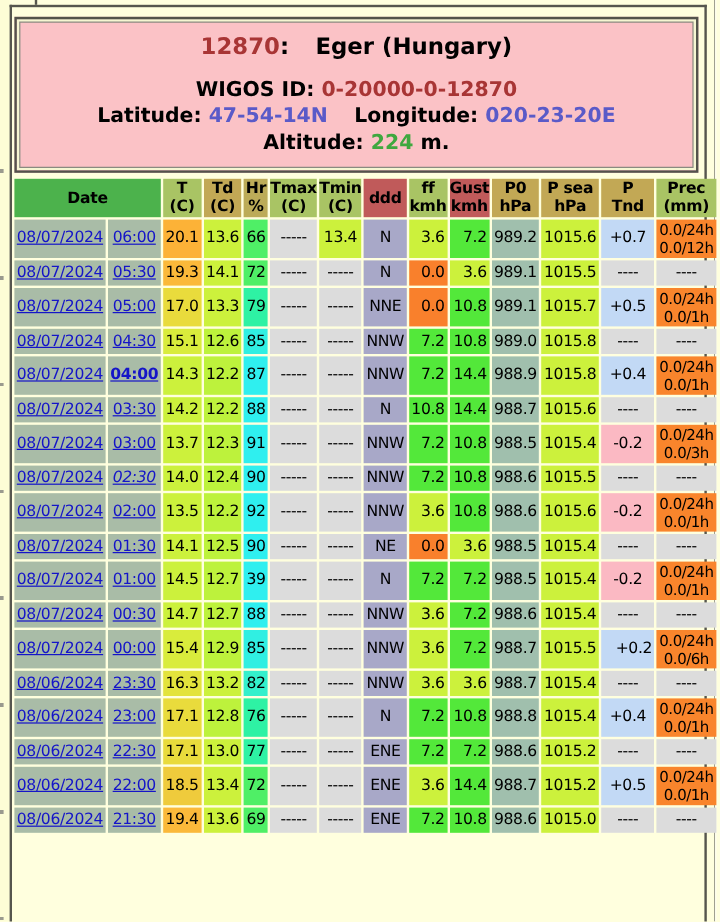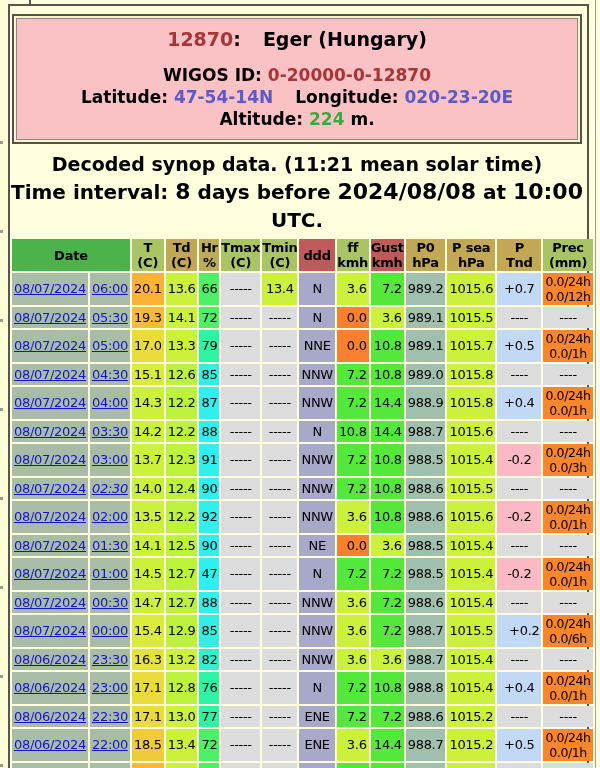--- a/index.html
+++ b/index.html
@@ -85,27 +85,20 @@
       <span class="st-coord">47-54-14N</span><span class="lon-gap"></span><span>Longitude:</span>
       <span class="st-coord">020-23-20E</span>
     </div>
     <div class="st-line">
       <span>Altitude:</span>
       <span class="st-alt">224</span>
       <span>m.</span>
     </div>
   </div>
 
-  <div class="heading">
-    <div class="h-line1">Decoded synop data. (11:21 mean solar time)</div>
-    <div class="h-line2">
-      <span>Time interval: </span><span class="big">8</span><span> days before </span><span class="big">2024/08/08</span><span> at </span><span class="big">10:00</span>
-    </div>
-    <div class="h-line3">UTC.</div>
-  </div>
 
   <table class="synop">
     <thead>
         <tr>
           <th colspan="2" style="background: rgb(76, 178, 76); width: 120px;">Date</th>
           <th style="background: rgb(169, 196, 100); width: 30px;">
             <div>T</div>
             <div>(C)</div>
           </th>
           <th style="background: rgb(194, 168, 85); width: 30px;">
@@ -219,21 +212,21 @@
           <td class="al-c" style="background: rgb(168, 168, 200);">NNW</td>
           <td class="al-r" style="background: rgb(83, 232, 58);">7.2</td>
           <td class="al-r" style="background: rgb(83, 232, 58);">10.8</td>
           <td class="al-r" style="background: rgb(160, 191, 173);">989.0</td>
           <td class="al-r" style="background: rgb(204, 241, 60);">1015.8</td>
           <td class="al-c" style="background: rgb(220, 220, 220);">----</td>
           <td class="al-c" style="background: rgb(220, 220, 220);">----</td>
         </tr>
         <tr>
           <td class="datec" style="width: 82px;"><a href="#">08/07/2024</a></td>
-          <td class="datec" style="width: 38px;"><a href="#">04:00</a></td>
+          <td class="datec" style="width: 38px; font-weight: bold;"><a href="#">04:00</a></td>
           <td class="al-c" style="background: rgb(204, 241, 60);">14.3</td>
           <td class="al-c" style="background: rgb(189, 242, 60);">12.2</td>
           <td class="al-c" style="background: rgb(47, 239, 239);">87</td>
           <td class="al-c" style="background: rgb(220, 220, 220);">-----</td>
           <td class="al-c" style="background: rgb(220, 220, 220);">-----</td>
           <td class="al-c" style="background: rgb(168, 168, 200);">NNW</td>
           <td class="al-r" style="background: rgb(83, 232, 58);">7.2</td>
           <td class="al-r" style="background: rgb(83, 232, 58);">14.4</td>
           <td class="al-r" style="background: rgb(160, 191, 173);">988.9</td>
           <td class="al-r" style="background: rgb(204, 241, 60);">1015.8</td>
@@ -327,21 +320,21 @@
           <td class="al-r" style="background: rgb(160, 191, 173);">988.5</td>
           <td class="al-r" style="background: rgb(204, 241, 60);">1015.4</td>
           <td class="al-c" style="background: rgb(220, 220, 220);">----</td>
           <td class="al-c" style="background: rgb(220, 220, 220);">----</td>
         </tr>
         <tr>
           <td class="datec" style="width: 82px;"><a href="#">08/07/2024</a></td>
           <td class="datec" style="width: 38px;"><a href="#">01:00</a></td>
           <td class="al-c" style="background: rgb(204, 241, 60);">14.5</td>
           <td class="al-c" style="background: rgb(189, 242, 60);">12.7</td>
-          <td class="al-c" style="background: rgb(47, 239, 239);">47</td>
+          <td class="al-c" style="background: rgb(47, 239, 239);">39</td>
           <td class="al-c" style="background: rgb(220, 220, 220);">-----</td>
           <td class="al-c" style="background: rgb(220, 220, 220);">-----</td>
           <td class="al-c" style="background: rgb(168, 168, 200);">N</td>
           <td class="al-r" style="background: rgb(83, 232, 58);">7.2</td>
           <td class="al-r" style="background: rgb(83, 232, 58);">7.2</td>
           <td class="al-r" style="background: rgb(160, 191, 173);">988.5</td>
           <td class="al-r" style="background: rgb(204, 241, 60);">1015.4</td>
           <td class="al-c" style="background: rgb(251, 185, 195);">-0.2</td>
           <td class="al-c" style="background: rgb(249, 133, 44);">
             <div class="prec-line">0.0/24h</div>

